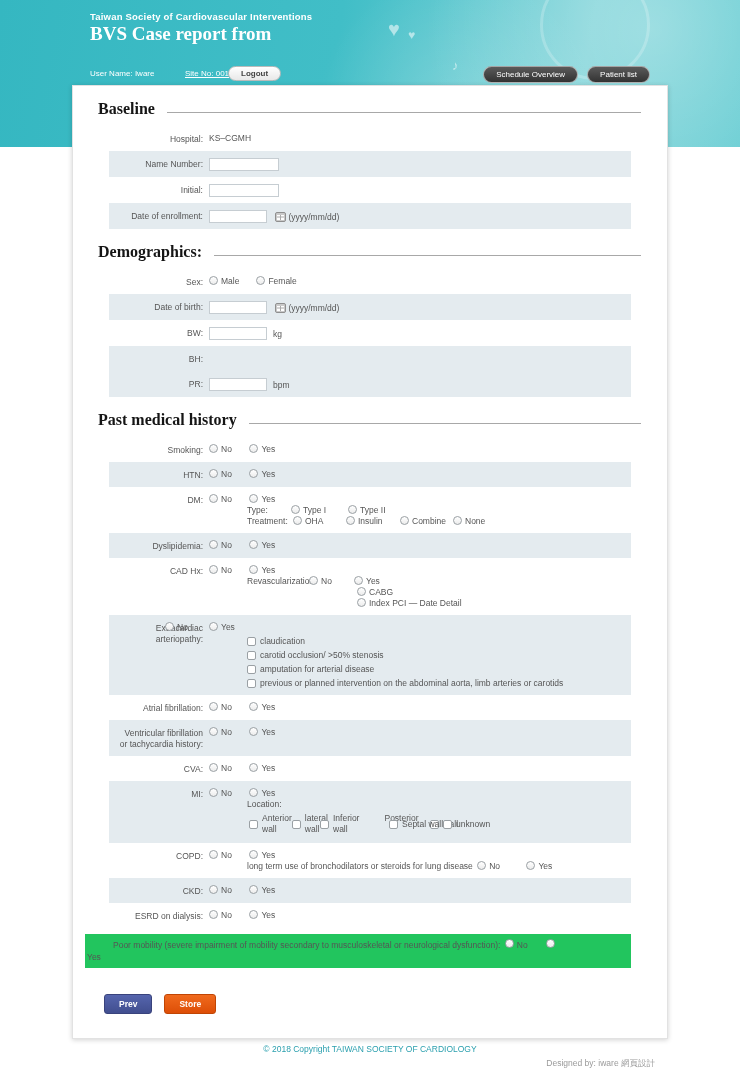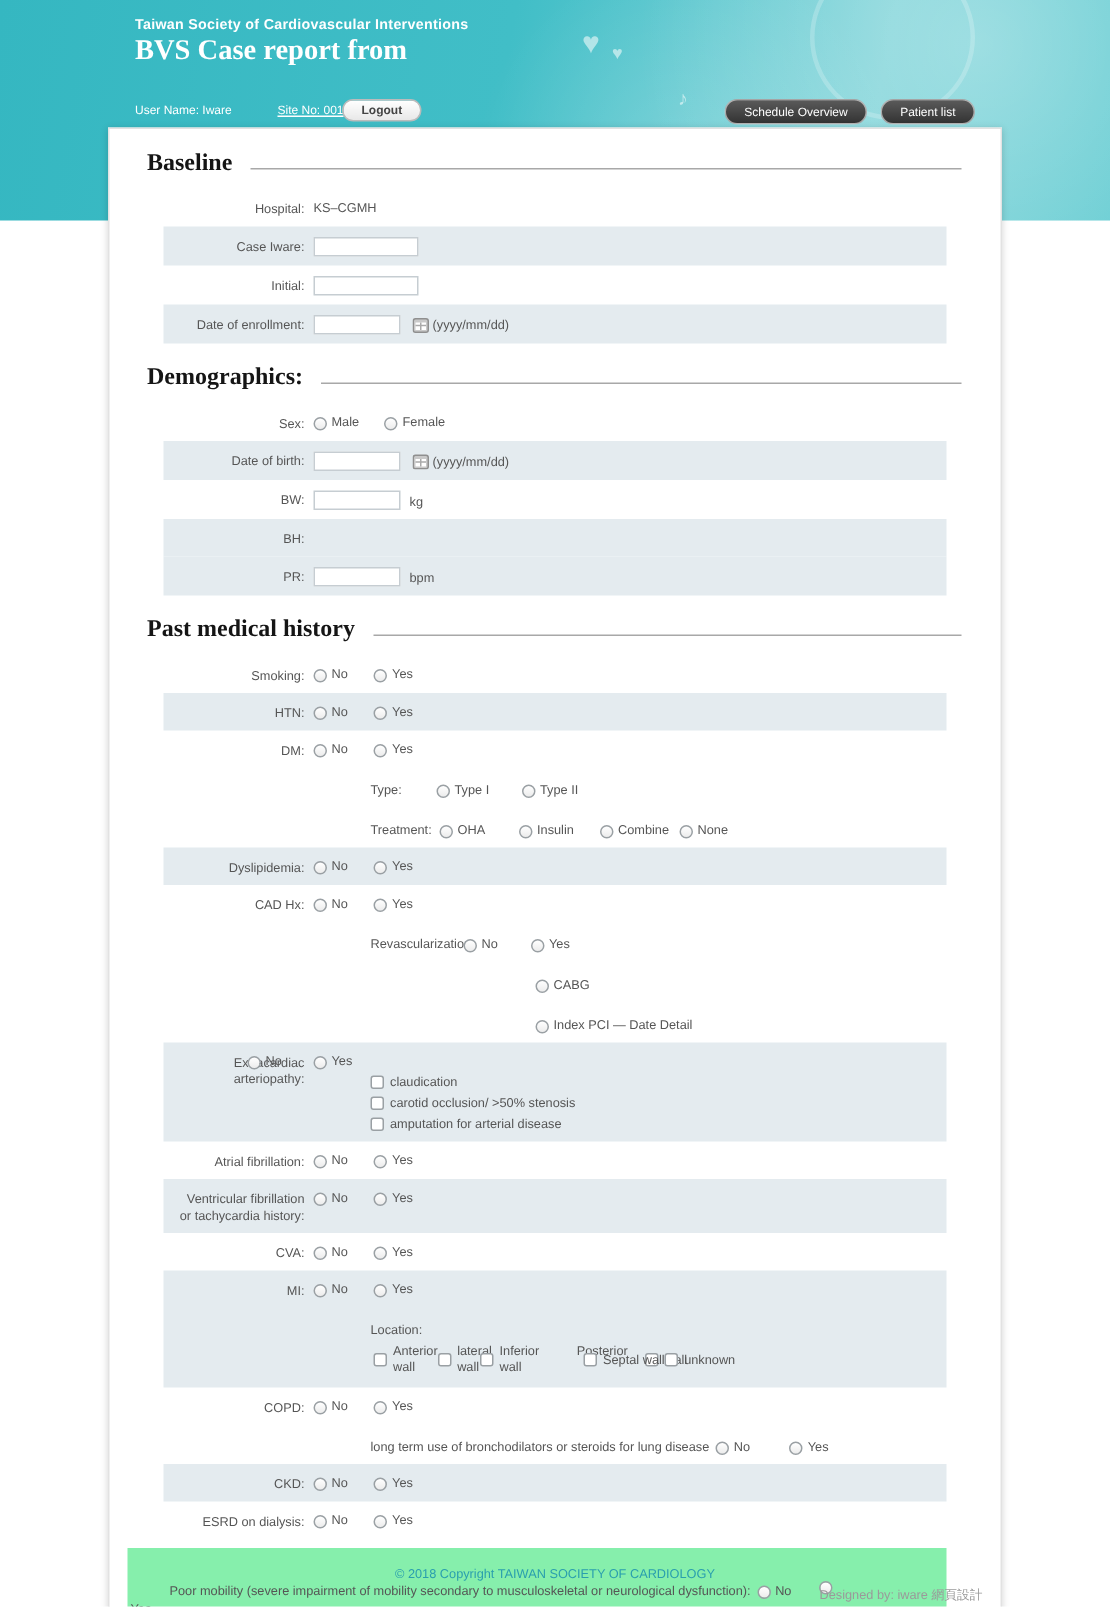--- a/index.html
+++ b/index.html
@@ -31,46 +31,46 @@
 
   .section-head { display:flex; align-items:center; margin:14px 26px 8px 25px; }
   .section-head h2 { font-family:"Liberation Serif", serif; font-size:16px; font-weight:bold; color:#151515; white-space:nowrap; }
   .section-head .rule { flex:1; height:1px; background:#a8a8a8; margin-left:12px; margin-top:6px; }
 
   .rows { margin-left:36px; width:522px; font-size:8.5px; color:#555; }
   .row { display:flex; align-items:flex-start; padding:6px 0 6px 0; }
   .row.alt { background:#e4ebef; }
   .lbl { width:94px; text-align:right; flex:none; padding-top:2px; line-height:11px; }
   .ct { margin-left:6px; flex:1; line-height:11px; padding-top:1px; }
-  .ln { margin-top:16px; }
+  .ln { margin-top:0; }
   .ind { margin-left:38px; }
   .ind148 { margin-left:148px; }
 
-  .g { display:inline-flex; align-items:flex-end; vertical-align:top; }
+  .g { display:inline-flex; align-items:flex-start; vertical-align:top; }
   .w38 { width:38px; } .w45 { width:45px; } .w44 { display:inline-block; width:44px; } .w46 { display:inline-block; width:46px; }
   .w57 { width:57px; } .w53 { width:53px; } .w54 { width:54px; } .w60 { display:inline-block; width:62px; }
 
   input[type="radio"] { -webkit-appearance:none; appearance:none; width:9px; height:9px; flex:none;
     border:1px solid #9aa0a4; border-radius:50%; background:linear-gradient(#fff,#ececec); margin:0 3px 0 0; cursor:pointer; }
   input[type="checkbox"] { -webkit-appearance:none; appearance:none; width:9px; height:9px; flex:none;
     border:1px solid #9aa0a4; border-radius:2px; background:#fff; margin:0 4px 0 0; cursor:pointer; }
   .ti { width:70px; height:13px; border:1px solid #c6cdd2; background:#fff; font-size:8.5px; padding:0 3px; }
   .ti.sm { width:58px; }
   .unit { margin-left:6px; }
   .cal { vertical-align:-2px; margin-left:8px; cursor:pointer; }
 
   .cbl { display:flex; align-items:center; margin-top:3px; line-height:11px; }
   .migrid { display:flex; margin-top:3px; }
   .micol { display:flex; flex-direction:row; }
   .micol.c1 { width:71px; } .micol.c2 { width:69px;gap:12px; }
   .micol .cbl { margin-top:0; margin-bottom:2px; }
   .postext { margin-left:13px; line-height:11px; margin-bottom:2px; }
   .spacerline { height:13px; }
 
-  .row-wide { margin-left:-24px; width:546px; padding:22px 2px; background:#86efac; line-height:12px; }
+  .row-wide { margin-left:-24px; width:546px; padding:5px 2px; background:#22c55e; line-height:12px; }
   .row-wide .first { padding-left:26px; }
 
   
   .actions { display:flex; gap:12px; margin:26px 0 0 31px; }
   .btn { font-size:8.5px; font-weight:bold; color:#fff; border-radius:3px; padding:4px 14px; cursor:pointer; }
   .btn.indigo { background:linear-gradient(#5565ad,#414e8f); border:1px solid #39437c; }
   .btn.orange { background:linear-gradient(#f06a1d,#dd4e07); border:1px solid #c04504; }
 
   
   .footer-copy { position:absolute; top:1044px; left:0; width:740px; text-align:center; font-size:8.5px; color:#2a9fae; }
@@ -101,21 +101,21 @@
   <div class="section-head">
     <h2>Baseline</h2>
       <div class="rule"></div>
   </div>
   <div class="rows">
     <div class="row">
       <div class="lbl">Hospital:</div>
       <div class="ct"><span>KS–CGMH</span></div>
     </div>
     <div class="row alt">
-      <div class="lbl">Case Iware:</div>
+      <div class="lbl">Name Number:</div>
       <div class="ct"><input type="text" class="ti" style=""></div>
     </div>
     <div class="row">
       <div class="lbl">Initial:</div>
       <div class="ct"><input type="text" class="ti" style=""></div>
     </div>
     <div class="row alt">
       <div class="lbl">Date of enrollment:</div>
       <div class="ct">
         <input type="text" class="ti sm" style=""><svg class="cal" width="11" height="11" viewBox="0 0 11 11">
@@ -318,20 +318,24 @@
               <input type="checkbox" style="">
               <span>claudication</span>
             </label>
           <label class="cbl">
               <input type="checkbox" style="">
               <span>carotid occlusion/ &gt;50% stenosis</span>
             </label>
           <label class="cbl">
               <input type="checkbox" style="">
               <span>amputation for arterial disease</span>
+            </label>
+          <label class="cbl">
+              <input type="checkbox" style="">
+              <span>previous or planned intervention on the abdominal aorta, limb arteries or carotids</span>
             </label>
         </div>
       </div>
     </div>
 
     <div class="row">
       <div class="lbl">Atrial fibrillation:</div>
       <div class="ct">
         <span class="g w38">
             <input type="radio" name="afib" style="">

